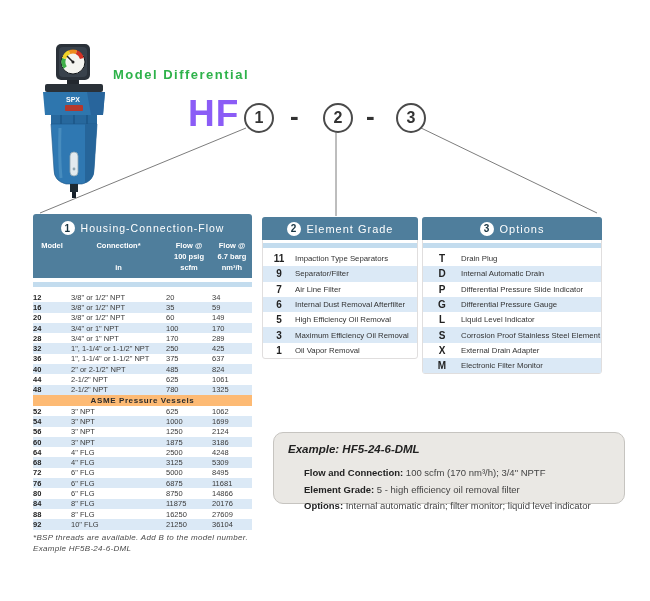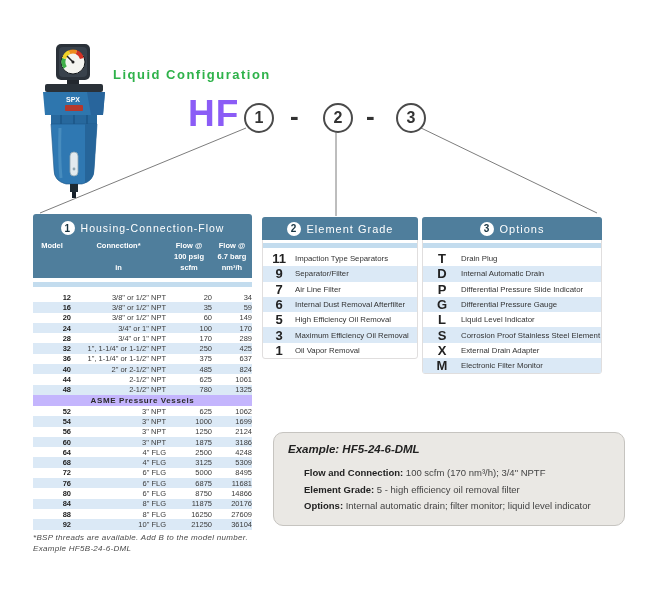--- a/index.html
+++ b/index.html
@@ -23,40 +23,40 @@
   .tbl-title{font-weight:normal;letter-spacing:1px;}
   .strip{background:#c3dcee;height:5px;margin:4px 0 5px;}
   .cell{white-space:nowrap;}
 
   
   #table1{left:33px;top:214px;width:219px;}
   #t1-header{height:64px;background:#4f7e9c;border-radius:3px 3px 0 0;color:#fff;padding-top:2px;box-sizing:border-box;}
   .t1-title-row{display:flex;align-items:center;justify-content:center;height:24px;font-size:10.5px;font-weight:bold;letter-spacing:0.5px;}
   .t1-cols{display:grid;grid-template-columns:38px 95px 46px 40px;font-size:7.5px;font-weight:bold;text-align:center;line-height:11px;}
   .t1-row{display:grid;grid-template-columns:38px 95px 46px 40px;height:10.3px;align-items:center;
-    font-size:7.5px;color:#3a3a3a;text-align:right;}
+    font-size:7.5px;color:#3a3a3a;text-align:left;}
   .t1-row .c-model{font-weight:bold;color:#222;}
   #t1-sec1 .t1-row:nth-child(even),#t1-sec2 .t1-row:nth-child(even){background:#dbe9f6;}
-  .asme-row{height:11px;background:#c4b5fd;display:flex;align-items:center;justify-content:center;
+  .asme-row{height:11px;background:#fdba74;display:flex;align-items:center;justify-content:center;
     font-size:8px;font-weight:bold;color:#2b2b2b;letter-spacing:0.6px;}
   .footnote{left:33px;top:533px;width:240px;font-style:italic;font-size:8px;color:#4a4a4a;line-height:10.5px;letter-spacing:0.3px;}
 
   
   .side-table{border:1px solid #e0dede;border-radius:3px;background:#fff;box-sizing:border-box;}
   #table2{left:262px;top:217px;width:156px;}
   #table3{left:422px;top:217px;width:180px;}
   .side-header{height:23px;font-size:11px;margin:-1px -1px 0 -1px;}
   .side-strip{margin:3px 0 3px;}
   .t2-row,.t3-row{display:grid;align-items:center;height:15.3px;font-size:7.8px;color:#333;}
   .t2-row{grid-template-columns:32px 1fr;} .t3-row{grid-template-columns:38px 1fr;}
-  .t2-row .c-code,.t3-row .c-code{font-weight:bold;text-align:center;color:#222;font-size:13px;}
+  .t2-row .c-code,.t3-row .c-code{font-weight:bold;text-align:center;color:#222;font-size:10px;}
   #t2-body .t2-row:nth-child(even),#t3-body .t3-row:nth-child(even){background:#dbe9f6;}
 
   
-  #example-box{left:273px;top:432px;width:352px;height:94px;background:#eae8e4;border:1px solid #c6c4c0;
+  #example-box{left:273px;top:432px;width:352px;height:72px;background:#eae8e4;border:1px solid #c6c4c0;
     border-radius:10px;box-sizing:border-box;padding:10px 14px;}
   .ex-title{font-weight:bold;font-style:italic;font-size:11.5px;color:#222;margin-bottom:10px;}
   .ex-line{font-size:9.5px;color:#444;line-height:16.5px;white-space:nowrap;}
   .ex-line b{color:#222;padding-left:16px;}
 </style>
 </head>
 <body>
 
 <svg id="connector-svg" class="abs" width="650" height="601">
   <line x1="246" y1="128" x2="40" y2="213" stroke="#7d7d7d" stroke-width="1"></line>
@@ -97,21 +97,21 @@
     <path d="M52,86 L64,86 L61,132 Q61,141 52,145 Z" fill="#26659a"></path>
     <path d="M27,90 Q26,120 28,140" stroke="#5b9cc9" stroke-width="3" fill="none" opacity="0.55"></path>
     <rect x="37" y="114" width="8" height="24" rx="4" fill="#e2eaef" stroke="#8fa6b2" stroke-width="0.8"></rect>
     <circle cx="41" cy="131" r="1.4" fill="#8fa6b2"></circle>
   </g>
 
   <rect x="37" y="146" width="8" height="8" fill="#1d2a33"></rect>
   <rect x="39" y="154" width="4" height="6" fill="#16202a"></rect>
 </svg>
 
-<div class="abs green-title">Liquid Configuration</div>
+<div class="abs green-title">Model Differential</div>
 <div class="abs hf">HF</div>
 <div class="abs code-circle c1">1</div>
 <div class="abs dash d1">-</div>
 <div class="abs code-circle c2">2</div>
 <div class="abs dash d2">-</div>
 <div class="abs code-circle c3">3</div>
 
 <div id="table1" class="abs">
   <div id="t1-header">
     <div class="t1-title-row">

